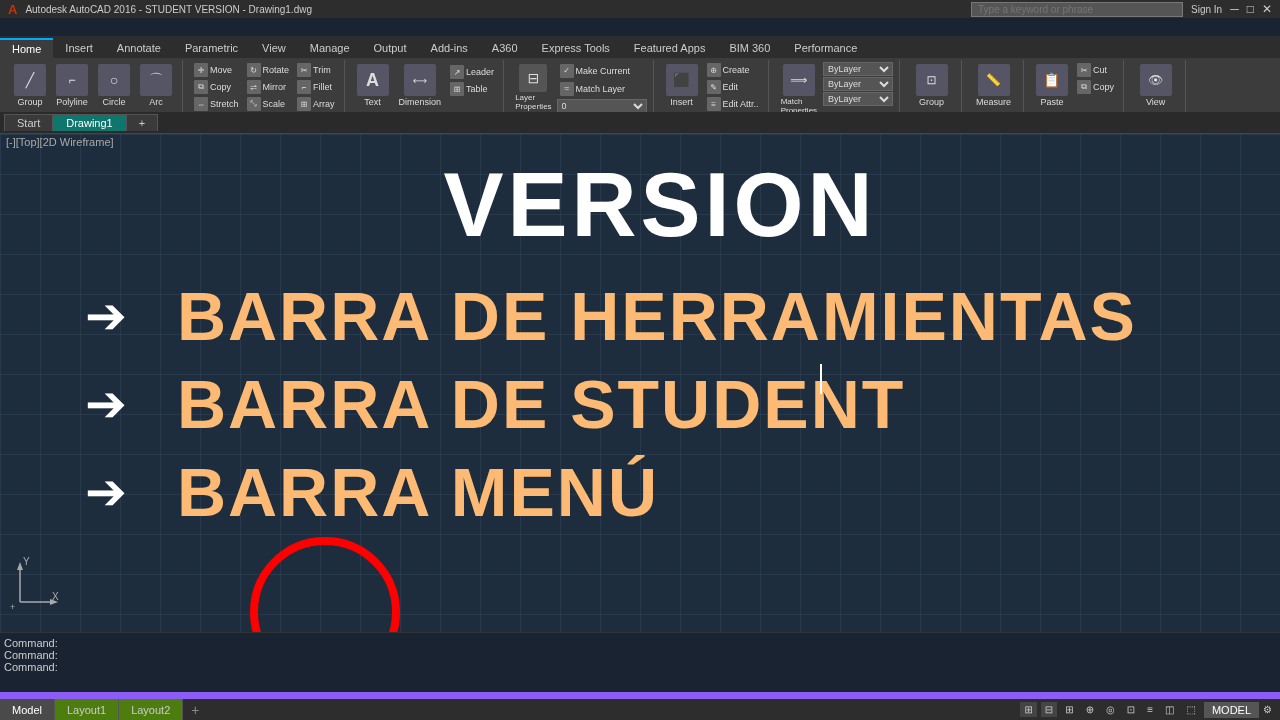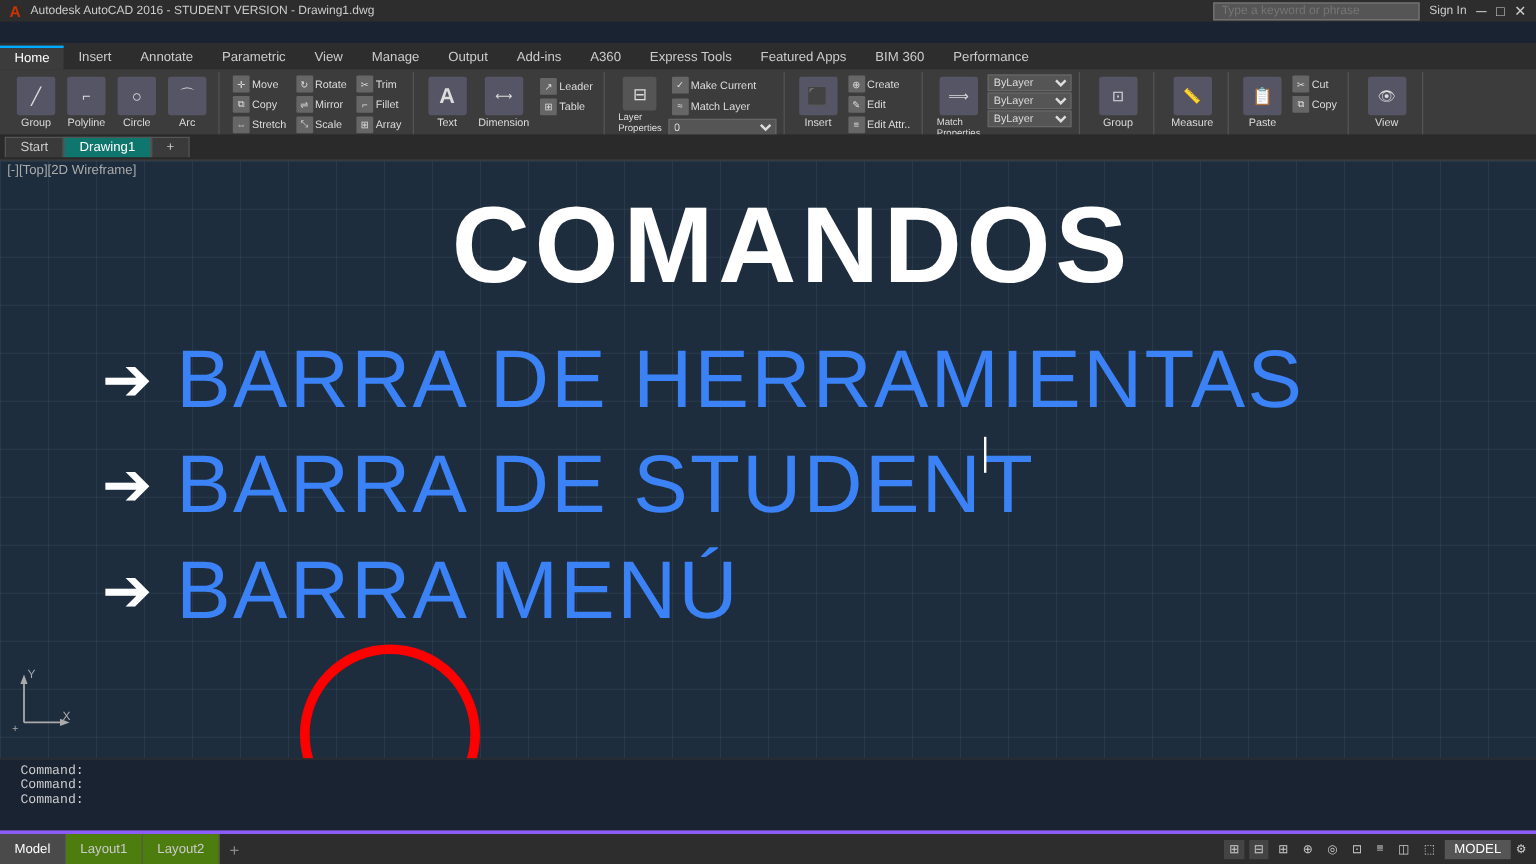--- a/index.html
+++ b/index.html
@@ -208,23 +208,24 @@
 
     .bullet-arrow {
       color: white;
       font-size: 50px;
       margin-right: 20px;
       line-height: 1;
     }
 
     .bullet-text {
       font-size: 68px;
-      font-weight: normal;
-      color: #3b82f6;
+      font-weight: bold;
+      color: #fdba74;
       letter-spacing: 2px;
+      margin-left: 30px;
     }
 
     
     #cursor-line {
       position: absolute;
       top: 230px;
       left: 820px;
       width: 2px;
       height: 30px;
       background: white;
@@ -242,24 +243,24 @@
       position: absolute;
       bottom: 28px;
       left: 0;
       right: 0;
       height: 60px;
       background: #1a2332;
       border-top: 1px solid #333;
     }
 
     #command-lines {
-      padding: 4px 17px;
+      padding: 4px 4px;
       font-size: 11px;
       color: #ccc;
-      font-family: Liberation Mono, monospace;
+      font-family: Liberation Sans, sans-serif;
     }
 
     
     #red-circle {
       position: absolute;
       bottom: 5px;
       left: 250px;
       width: 150px;
       height: 150px;
       border: 8px solid #ff0000;
@@ -270,21 +271,21 @@
     
     #status-bar {
       position: absolute;
       bottom: 0;
       left: 0;
       right: 0;
       height: 28px;
       background: #2d2d2d;
       display: flex;
       align-items: center;
-      border-top: 3px solid #8b5cf6;
+      border-top: 7px solid #8b5cf6;
     }
 
     .status-tab {
       padding: 4px 12px;
       font-size: 11px;
       color: #ccc;
       cursor: pointer;
       background: #4d7c0f;
       border-right: 1px solid #555;
       height: 100%;
@@ -345,21 +346,21 @@
   </style>
 </head>
 <body>
 
 <div id="title-bar">
   <div style="display:flex;align-items:center;gap:8px;">
     <span style="color:#cc3300;font-weight:bold;font-size:13px;">A</span>
     <span style="font-size:10px;">Autodesk AutoCAD 2016 - STUDENT VERSION - Drawing1.dwg</span>
   </div>
   <div style="display:flex;align-items:center;gap:8px;">
-    <input type="text" style="background: rgb(85, 85, 85); border: 1px solid rgb(119, 119, 119); color: rgb(204, 204, 204); font-size: 10px; padding: 1px 6px; width: 172px; outline: none;" placeholder="Type a keyword or phrase">
+    <input type="text" style="background: rgb(85, 85, 85); border: 1px solid rgb(119, 119, 119); color: rgb(204, 204, 204); font-size: 10px; padding: 1px 6px; width: 212px; outline: none;" placeholder="Type a keyword or phrase">
     <span style="color:#ccc;font-size:10px;cursor:pointer;">Sign In</span>
     <span style="color:#ccc;cursor:pointer;font-size:12px;">─</span>
     <span style="color:#ccc;cursor:pointer;font-size:12px;">□</span>
     <span style="color:#ccc;cursor:pointer;font-size:12px;">✕</span>
   </div>
 </div>
 
 <div id="ribbon" style="position:relative;top:18px;">
 
   <div id="ribbon-tabs">
@@ -541,21 +542,21 @@
   <div class="doc-tab">Start</div>
   <div class="doc-tab active">Drawing1</div>
   <div class="doc-tab">+</div>
 </div>
 
 <div id="viewport-label" style="position:absolute;top:136px;left:6px;color:#aaa;font-size:11px;z-index:10;">[-][Top][2D Wireframe]</div>
 
 <div id="drawing-area">
 
   <div id="main-content">
-    <div id="title-text">COMANDOS</div>
+    <div id="title-text">VERSION</div>
 
     <div class="bullet-item">
       <span class="bullet-arrow">➔</span>
       <span class="bullet-text">BARRA DE HERRAMIENTAS</span>
     </div>
 
     <div class="bullet-item">
       <span class="bullet-arrow">➔</span>
       <span class="bullet-text">BARRA DE STUDENT</span>
     </div>

